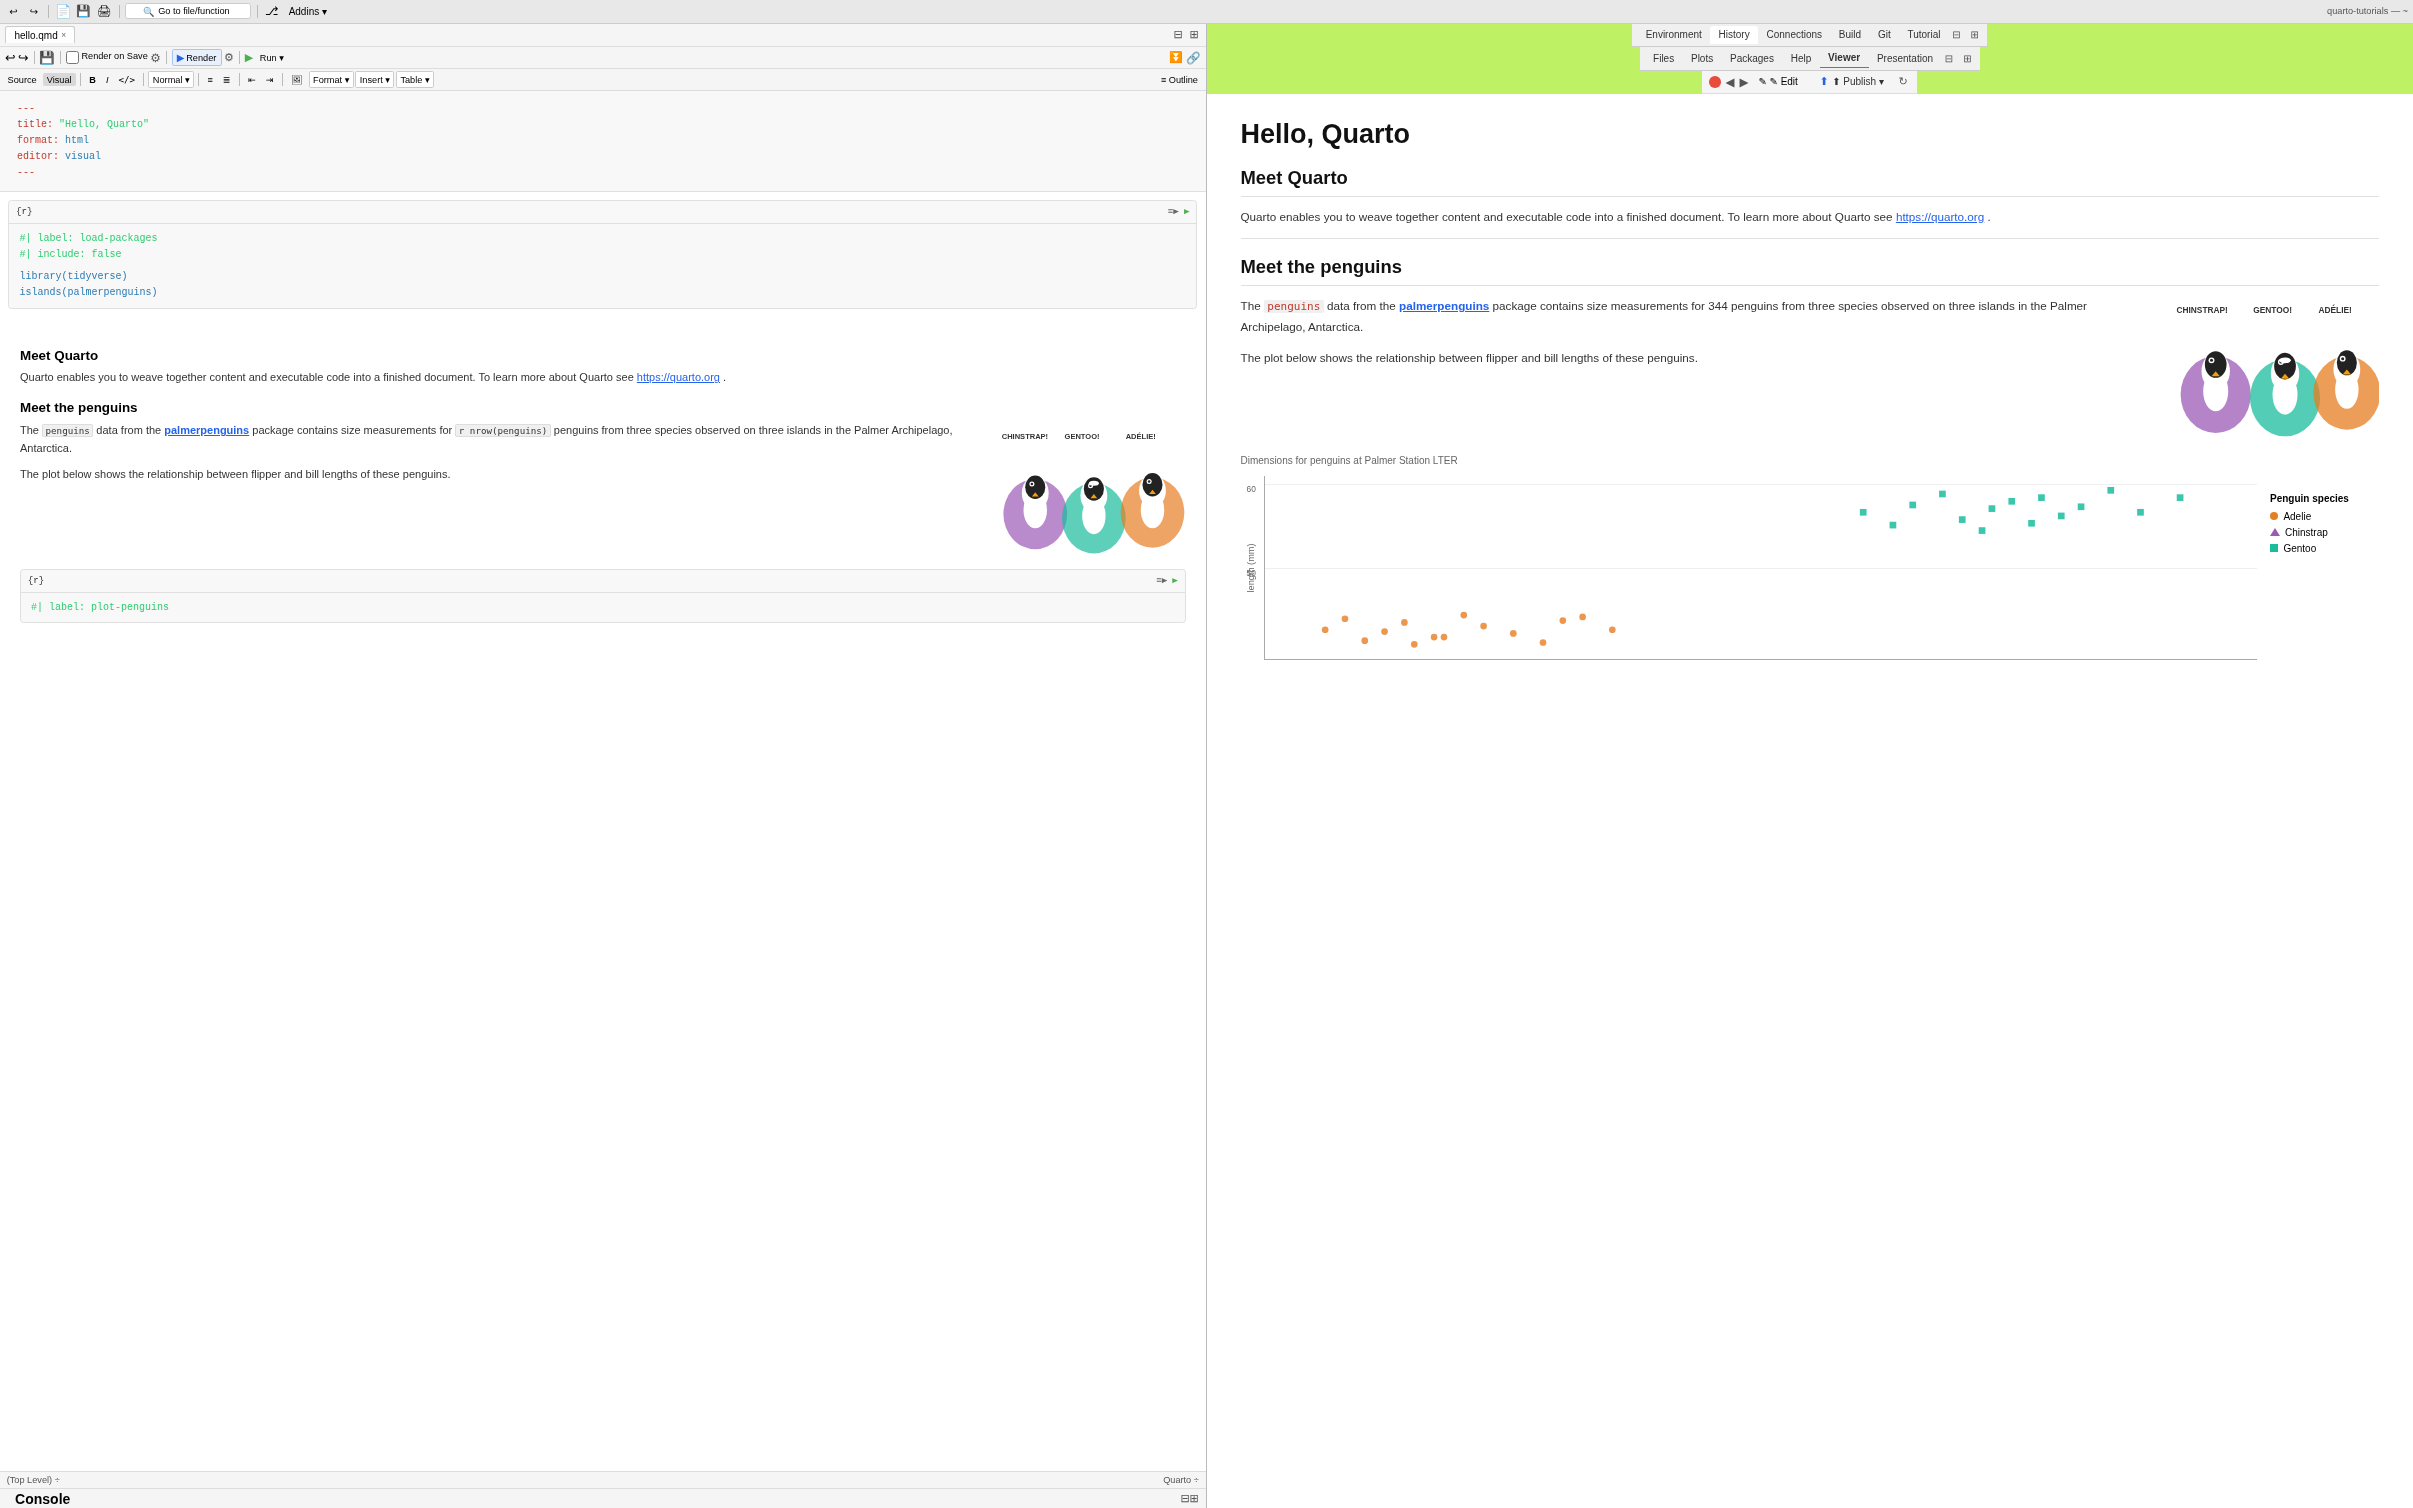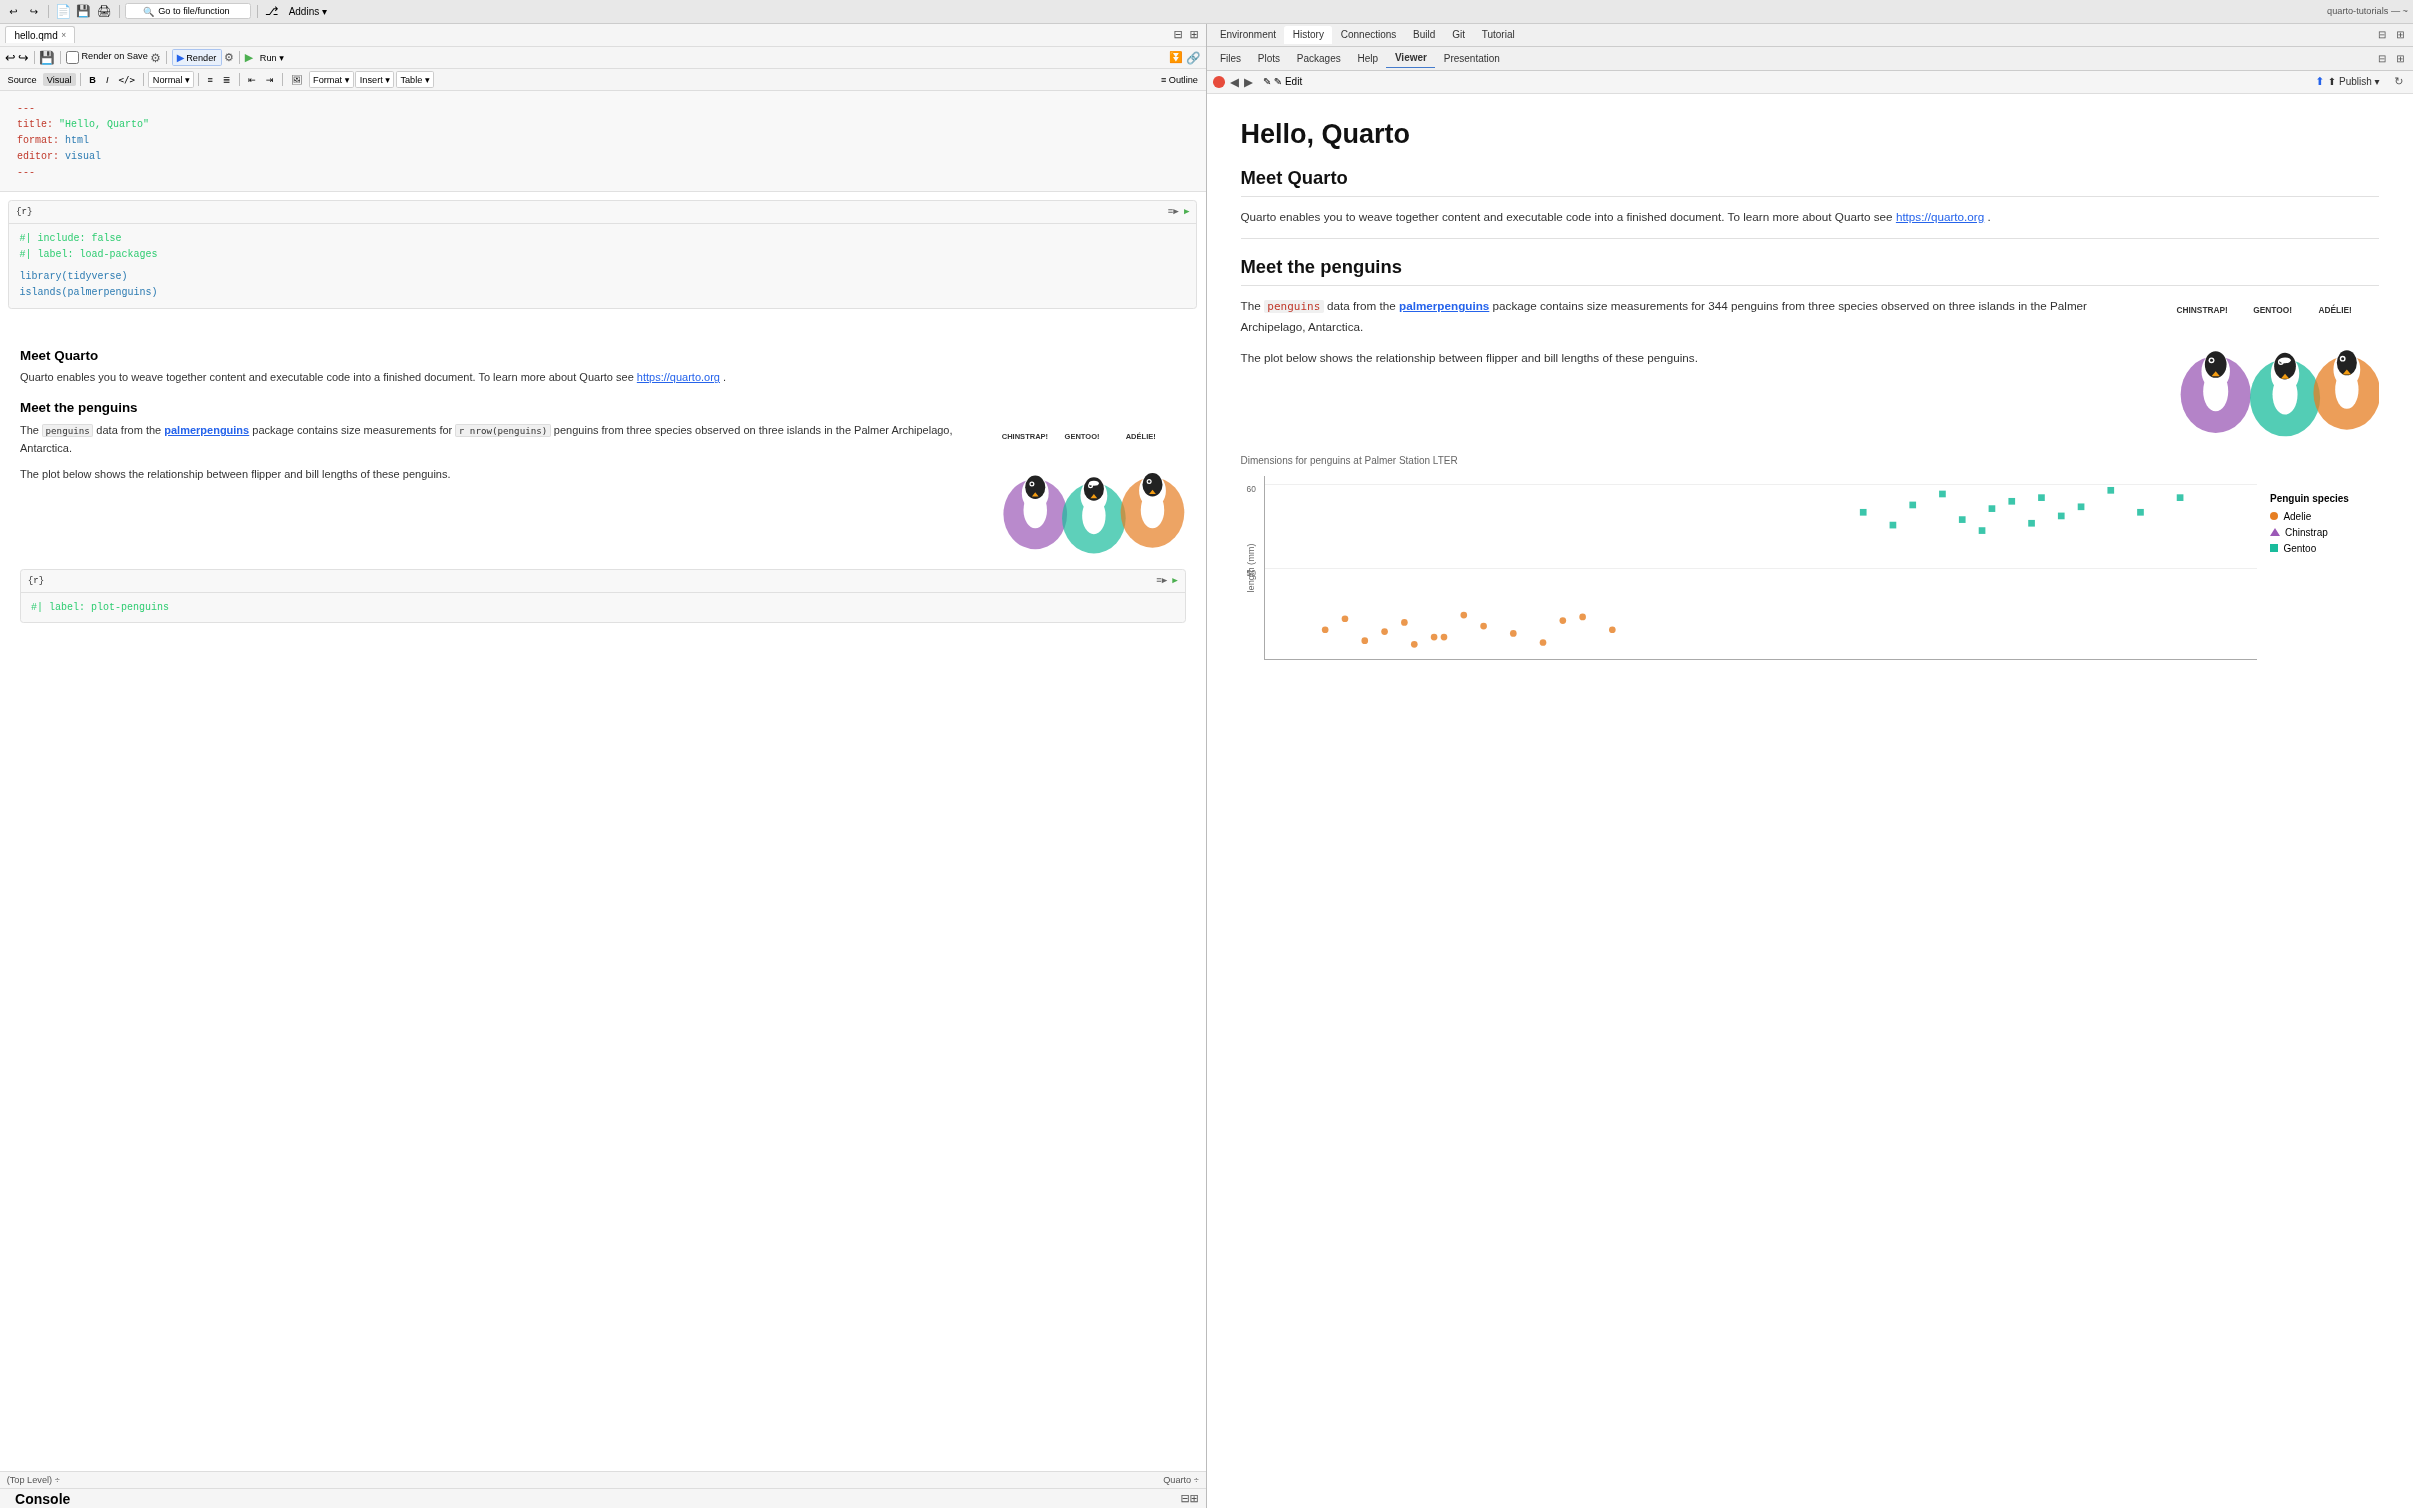--- a/index.html
+++ b/index.html
@@ -63,21 +63,21 @@
     .penguin-section { display: flex; gap: 13.4px; align-items: flex-start; margin-bottom: 13.4px; }
     .penguin-text { flex: 1; }
 
     
     .penguin-img-container { width: 201px; height: 134px; position: relative; overflow: hidden; }
 
     
     .status-bar { height: 17px; background: #f5f5f5; border-top: 0.8px solid #ddd; display: flex; align-items: center; justify-content: space-between; padding: 0 6.7px; font-size: 9.2px; color: #555; }
 
     
-    .right-panel { width: 50%; display: flex; flex-direction: column; background: #a3a3a3; }
+    .right-panel { width: 50%; display: flex; flex-direction: column; background: #bef264; align-items: center; }
 
     
     .right-tabs1 { display: flex; align-items: center; height: 23.5px; background: #f0f0f0; border-bottom: 0.8px solid #ccc; padding: 0 5px; gap: 0; }
     .right-tab { padding: 3.4px 8.4px; font-size: 10px; cursor: pointer; border-radius: 2.5px 2.5px 0 0; color: #333; }
     .right-tab.active { background: #fff; font-weight: 500; }
     .right-tabs-spacer { flex: 1; }
     .right-tabs-icons { display: flex; gap: 3.4px; align-items: center; }
     .icon-btn { width: 15px; height: 15px; cursor: pointer; display: flex; align-items: center; justify-content: center; font-size: 10px; color: #555; }
 
     .right-tabs2 { display: flex; align-items: center; height: 23.5px; background: #f0f0f0; border-bottom: 0.8px solid #ccc; padding: 0 5px; gap: 0; }
@@ -228,22 +228,22 @@
 
         <div class="code-block">
           <div class="code-block-header">
             <span class="code-plain">{r}</span>
             <div style="display:flex; gap:5px;">
               <span class="code-icon">≡▶</span>
               <span class="code-icon" style="color:#4caf50;">▶</span>
             </div>
           </div>
           <div class="code-block-body">
+            <div><span class="code-comment">#| label: load-packages</span></div>
             <div><span class="code-comment">#| include: false</span></div>
-            <div><span class="code-comment">#| label: load-packages</span></div>
             <div style="height:6.7px;"></div>
             <div><span class="code-fn">library(tidyverse)</span></div>
             <div><span class="code-fn">islands(palmerpenguins)</span></div>
           </div>
         </div>
 
         <div class="doc-content">
           <div class="doc-h2">Meet Quarto</div>
           <p class="doc-p">
             <span>Quarto enables you to weave together content and executable code into a finished document. To learn more about Quarto see</span>

